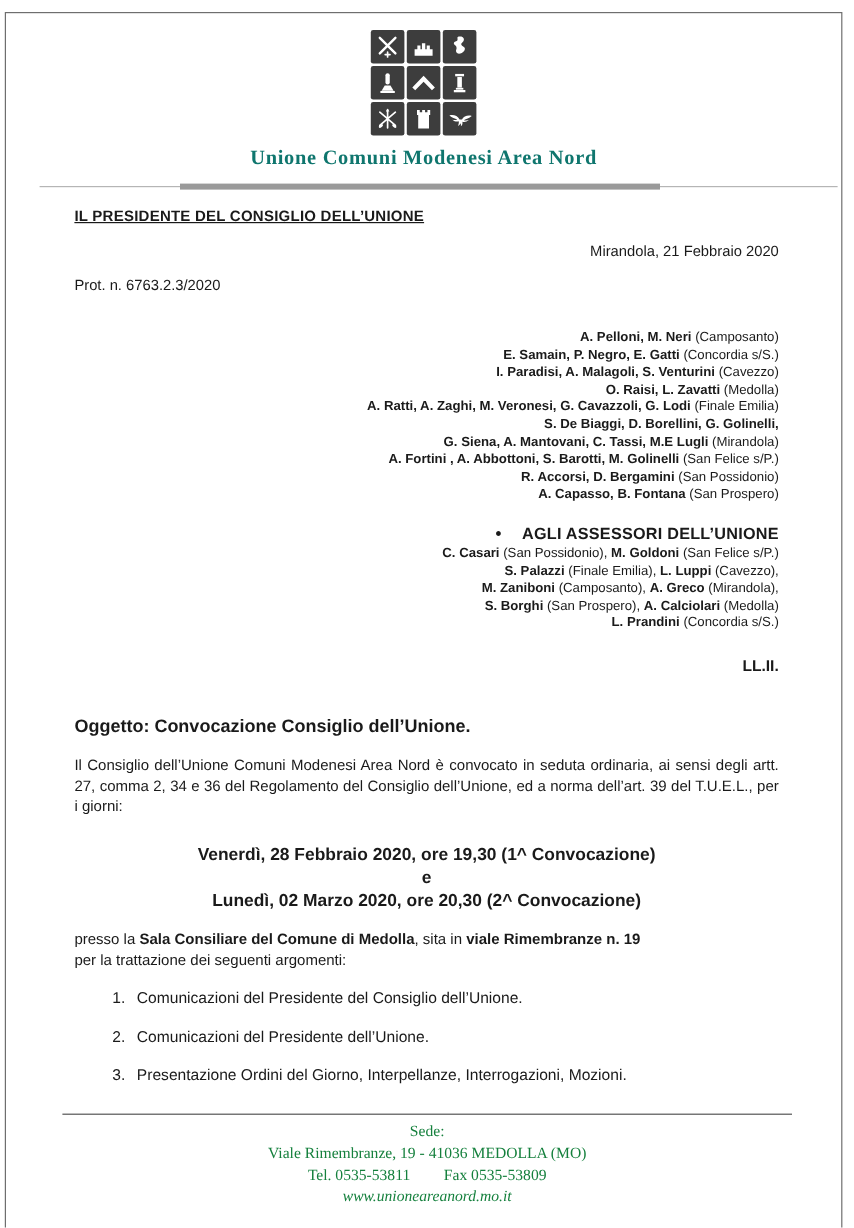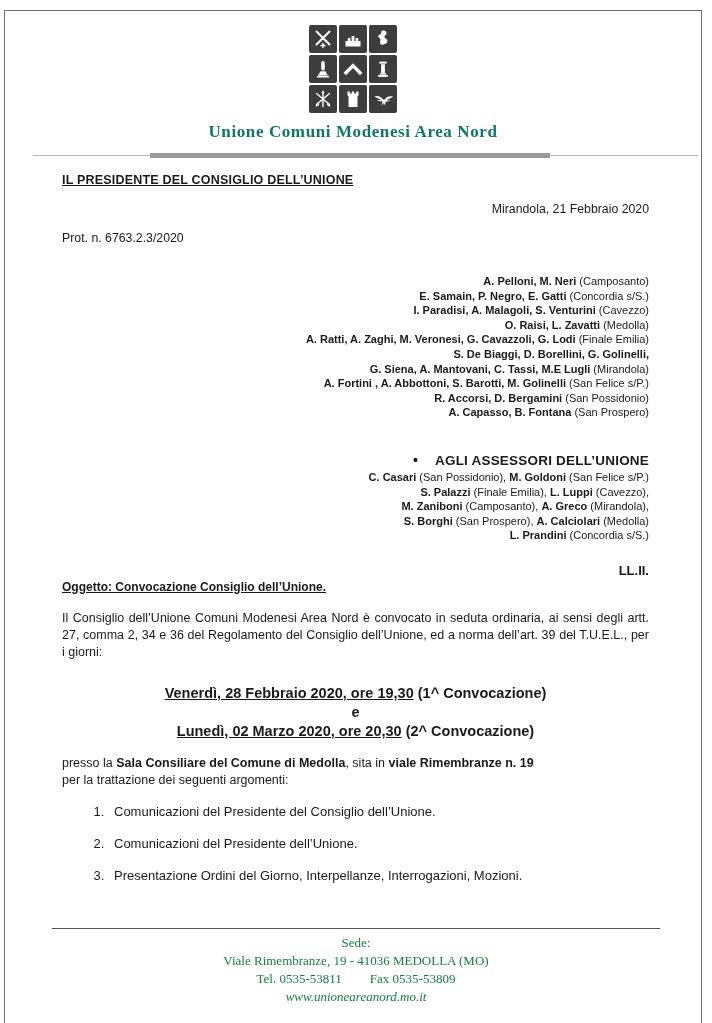--- a/index.html
+++ b/index.html
@@ -33,27 +33,27 @@
   .rule .thin-line{position:absolute;top:2px;left:28px;right:3px;border-top:1px solid #b5b5b5;}
   .rule .thick-seg{position:absolute;top:0;left:145px;width:400px;height:5px;background:#9a9a9a;}
   
   .content{padding:0 52px 0 57px;}
   .sender-title{margin-top:14px;font-size:12.5px;font-weight:bold;text-decoration:underline;letter-spacing:.2px;}
   .date-line{margin-top:15px;text-align:right;font-size:12.3px;}
   .prot-line{margin-top:15px;font-size:12.3px;}
   .recipients{margin-top:29px;text-align:right;}
   .recipient-heading{font-size:13.5px;font-weight:bold;margin-bottom:2px;letter-spacing:.2px;}
   .recipient-heading .bullet{margin-right:17px;font-size:14px;}
-  .recipient-group + .recipient-group{margin-top:32px;}
+  .recipient-group + .recipient-group{margin-top:16px;}
   .name-line{font-size:11px;line-height:14.6px;}
   .llii{margin-top:20px;text-align:right;font-size:13px;font-weight:bold;}
-  .subject{margin-top:2px;font-size:12px;font-weight:bold;text-decoration:underline;}
+  .subject{margin-top:35px;font-size:15px;font-weight:bold;}
   .para{margin-top:16px;font-size:12.5px;line-height:17px;text-align:justify;}
   .convocation{margin-top:23px;text-align:center;font-size:14.5px;font-weight:bold;line-height:19px;}
-  .convocation .u{text-decoration:underline;margin-top:40px;}
+  .convocation .u{margin-top:40px;}
   .venue{margin-top:14px;font-size:12.5px;line-height:17px;}
   .agenda{margin:15px 0 0;padding-left:46px;font-size:13px;}
   .agenda li{margin-bottom:17px;padding-left:6px;}
   
   .footer{position:absolute;left:0;right:0;top:928px;text-align:center;}
   .footer-line{margin:0 auto;width:608px;border-top:1px solid #555;}
   .footer-text{
     margin-top:5px;font-family:"Liberation Serif","DejaVu Serif",serif;
     font-size:13px;line-height:18px;color:#15803d;
   }

